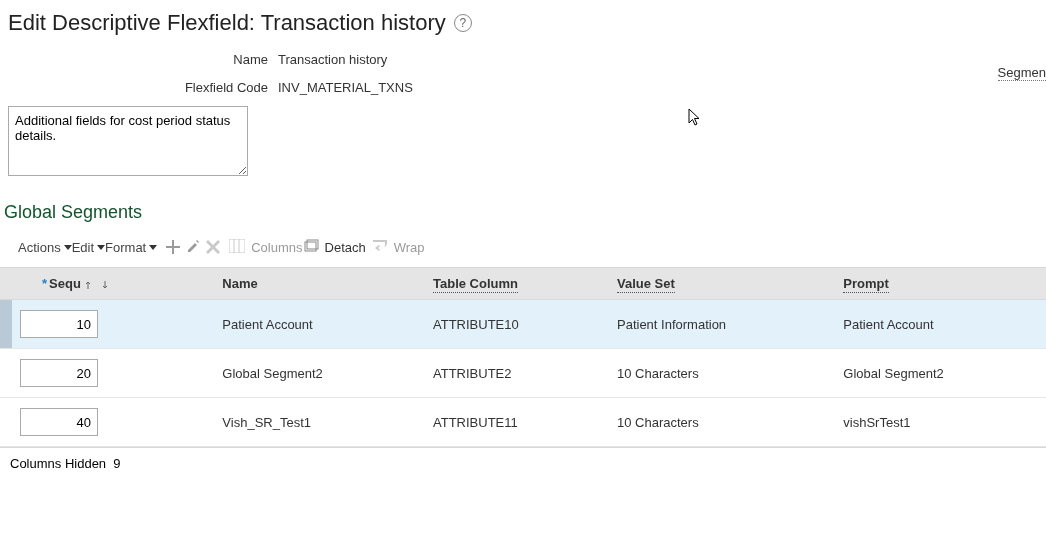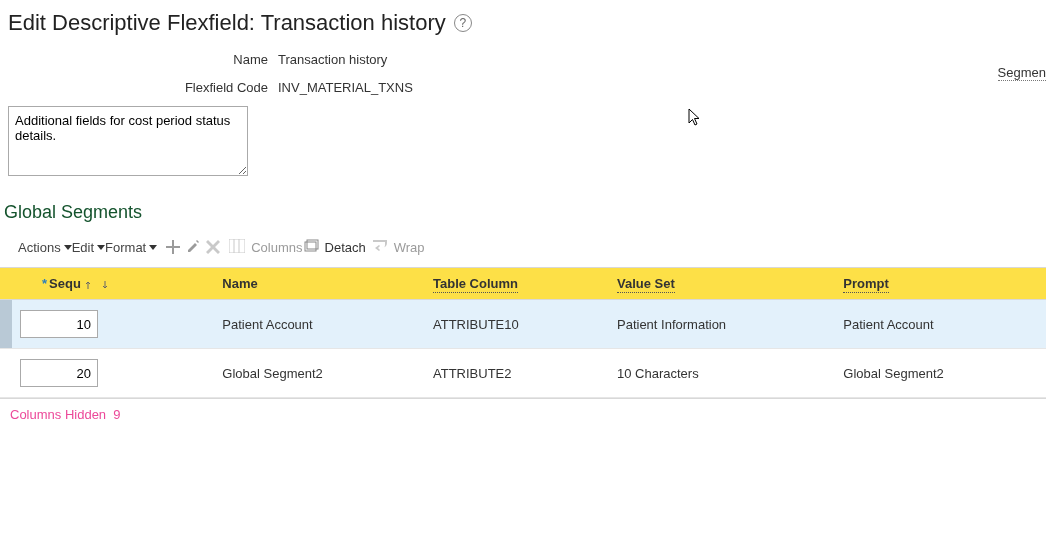--- a/index.html
+++ b/index.html
@@ -97,21 +97,21 @@
   .table-wrap { border-left: 0; }
   table.grid {
     width: 100%;
     border-collapse: collapse;
   }
   table.grid th {
     text-align: left;
     font-weight: bold;
     padding: 8px 8px;
     border-bottom: 1px solid #d8d8d8;
-    background: #fde047;
+    background: #e5e5e5;
     white-space: nowrap;
   }
   table.grid th.sortable {
     color: #333;
   }
   table.grid th .dotted { border-bottom: 1px dotted #555; padding-bottom:1px; cursor:pointer;}
   table.grid th.seq-head { padding-left: 30px; }
   table.grid td {
     padding: 10px 8px;
     border-bottom: 1px solid #e6e6e6;
@@ -131,21 +131,21 @@
   .handle-col {
     width: 12px;
     padding: 0 !important;
   }
   tr.row.selected .handle-col { background:#b9c9d6 !important; }
   .req-star { color:#2b7fbd; font-weight:bold; margin-right:2px; }
   .col-icons { display:inline-flex; gap:3px; margin-left:4px; vertical-align:middle;}
   .col-icons svg { width:14px; height:12px; }
   .footer-bar {
     padding: 8px 10px;
-    color: #ec4899;
+    color: #000000;
     border-top: 1px solid #d8d8d8;
   }
   .cursor-pointer {
     position:absolute;
     left:688px; top:108px;
     pointer-events:none;
   }
 </style>
 </head>
 <body>
@@ -268,19 +268,27 @@
           <td>Patient Account</td>
         </tr>
         <tr class="row">
           <td class="handle-col"></td>
           <td class="seq-cell"><input value="20" style=""></td>
           <td>Global Segment2</td>
           <td>ATTRIBUTE2</td>
           <td>10 Characters</td>
           <td>Global Segment2</td>
         </tr>
+        <tr class="row">
+          <td class="handle-col"></td>
+          <td class="seq-cell"><input value="40" style=""></td>
+          <td>Vish_SR_Test1</td>
+          <td>ATTRIBUTE11</td>
+          <td>10 Characters</td>
+          <td>vishSrTest1</td>
+        </tr>
       </tbody>
 </table>
 </div>
 
 <div class="footer-bar">
   <span>Columns Hidden</span>&nbsp;&nbsp;<span>9</span>
 </div>
 
 </body></html>

